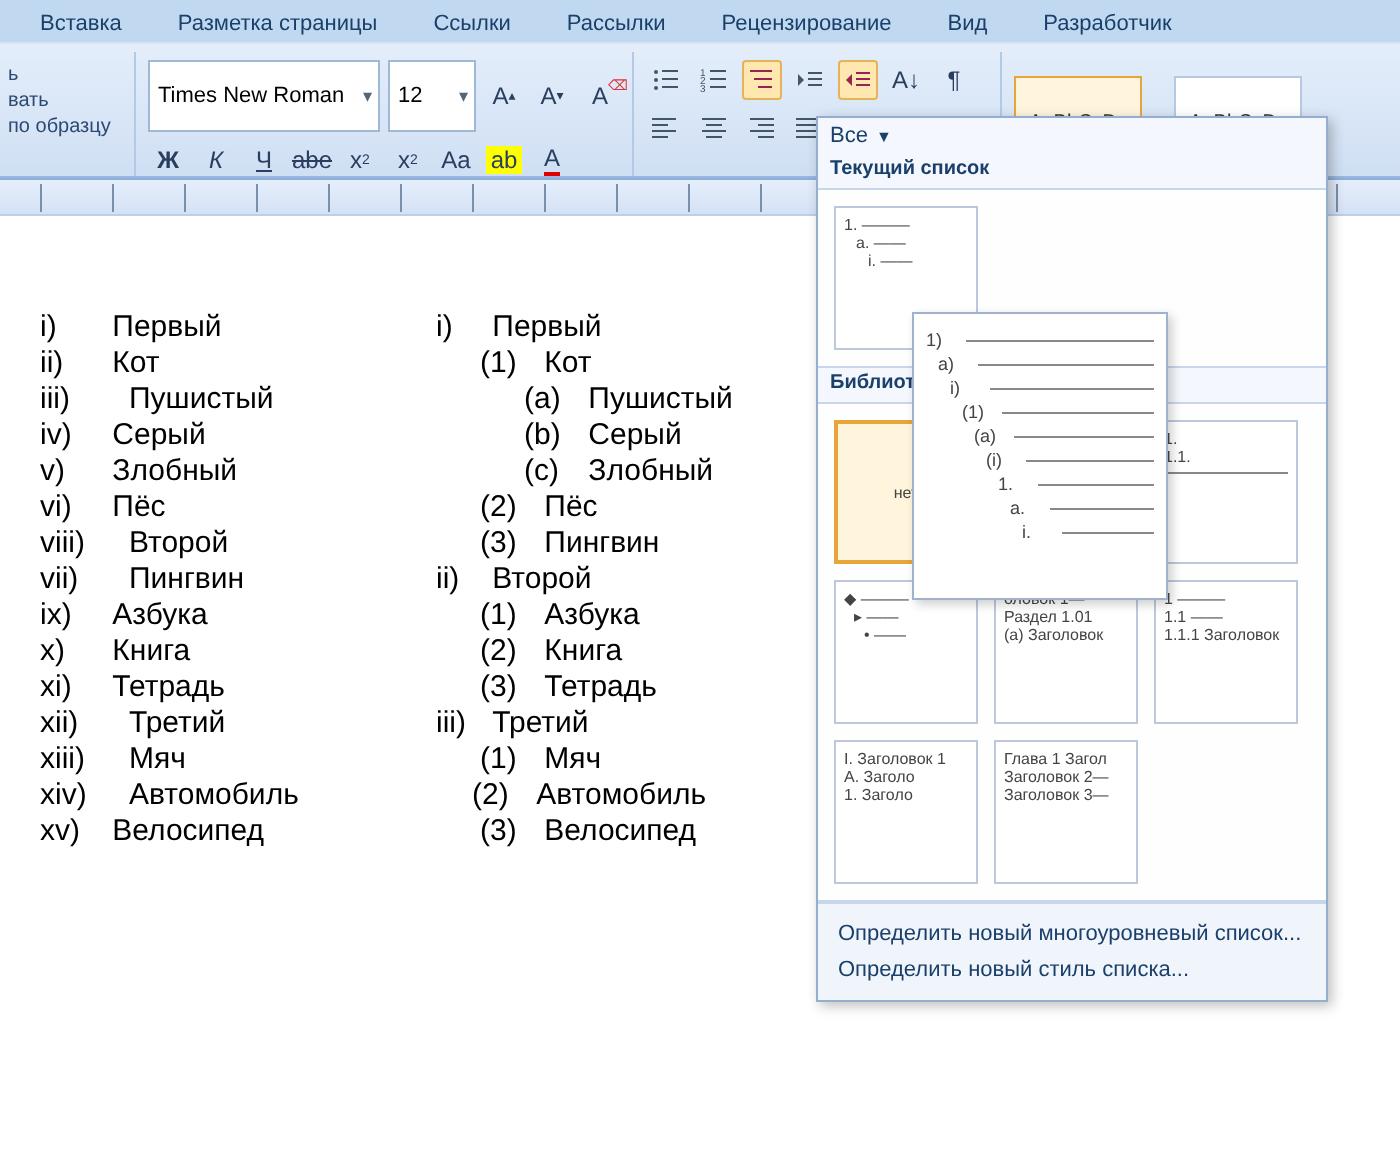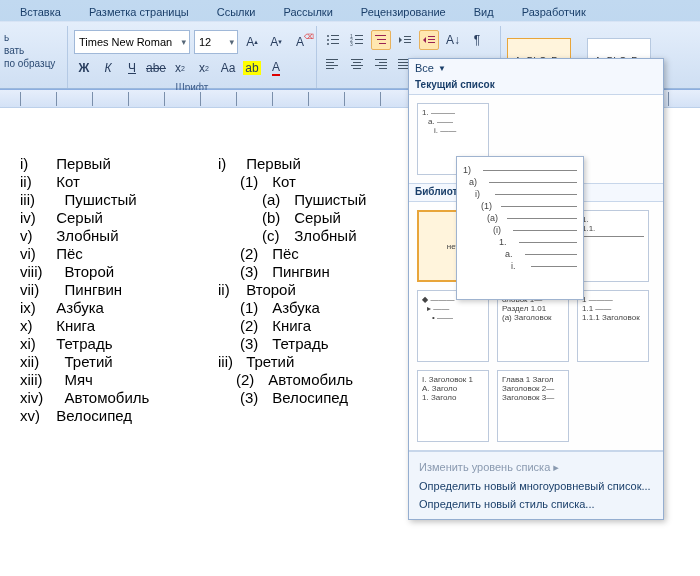--- a/index.html
+++ b/index.html
@@ -5,21 +5,21 @@
 *{box-sizing:border-box;margin:0;padding:0;font-family:"Segoe UI",Tahoma,sans-serif;}
 body{width:700px;height:576px;overflow:hidden;background:#fff;}
 .ribbon{background:linear-gradient(#c1d9f0,#bad4ef);border-bottom:1px solid #8caee0;}
 .tabs{display:flex;gap:0;padding:3px 6px 0 6px;font-size:11px;color:#1a3f6a;}
 .tab{padding:3px 14px;cursor:pointer;}
 .toolbar{display:flex;align-items:stretch;background:linear-gradient(#e4eefb,#cfdff3);padding:4px 0 0 0;height:68px;border-top:1px solid #d8e4f5;border-bottom:1px solid #9bb8dc;font-size:11px;}
 .clip{width:68px;padding:4px;border-right:1px solid #b4c9e4;color:#2b4a73;font-size:10px;}
 .clip div{margin:2px 0;cursor:pointer;}
 .fontgrp{padding:4px 6px;border-right:1px solid #b4c9e4;min-width:248px;}
 .fontrow{display:flex;gap:4px;align-items:center;margin-bottom:4px;}
-.sel{background:#fff;border:1px solid #a0b8d8;height:24px;font-size:11px;padding:0 16px 0 4px;display:flex;align-items:center;position:relative;}
+.sel{background:#fff;border:1px solid #a0b8d8;height:36px;font-size:11px;padding:0 16px 0 4px;display:flex;align-items:center;position:relative;}
 .sel::after{content:"▾";position:absolute;right:3px;color:#567;font-size:9px;}
 .sel.fontname{width:116px;}
 .sel.fontsize{width:44px;}
 .ibtn{width:20px;height:20px;display:flex;align-items:center;justify-content:center;border:1px solid transparent;cursor:pointer;font-size:12px;color:#2a3f60;border-radius:2px;}
 .ibtn.bold{font-weight:bold;}
 .ibtn.italic{font-style:italic;}
 .ibtn.under{text-decoration:underline;}
 .grouplbl{text-align:center;color:#3a5a88;font-size:10px;margin-top:1px;}
 .paragrp{padding:4px 6px;border-right:1px solid #b4c9e4;min-width:184px;}
 .paragrp .fontrow .ibtn svg{display:block;}
@@ -236,20 +236,21 @@
           <div class="line" style="margin-left: 44px;"><span class="pre" style="min-width:28px">(a)</span> Пушистый</div>
           <div class="line" style="margin-left: 44px;"><span class="pre" style="min-width:28px">(b)</span> Серый</div>
           <div class="line" style="margin-left: 44px;"><span class="pre" style="min-width:28px">(c)</span> Злобный</div>
           <div class="line" style="margin-left: 22px;"><span class="pre" style="min-width:28px">(2)</span> Пёс</div>
           <div class="line" style="margin-left: 22px;"><span class="pre" style="min-width:28px">(3)</span> Пингвин</div>
           <div class="line" style="margin-left: 0px;"><span class="pre" style="min-width:24px">ii)</span> Второй</div>
           <div class="line" style="margin-left: 22px;"><span class="pre" style="min-width:28px">(1)</span> Азбука</div>
           <div class="line" style="margin-left: 22px;"><span class="pre" style="min-width:28px">(2)</span> Книга</div>
           <div class="line" style="margin-left: 22px;"><span class="pre" style="min-width:28px">(3)</span> Тетрадь</div>
           <div class="line" style="margin-left: 0px;"><span class="pre" style="min-width:24px">iii)</span> Третий</div>
+          <div class="line" style="margin-left: 22px;"><span class="pre" style="min-width:28px">(1)</span> Мяч</div>
           <div class="line" style="margin-left: 18px;"><span class="pre" style="min-width:28px">(2)</span> Автомобиль</div>
           <div class="line" style="margin-left: 22px;"><span class="pre" style="min-width:28px">(3)</span> Велосипед</div>
         </div>
     </div>
   </div>
 </div>
 
 <div class="dropdown">
   <div class="dd-hdr">
       <span>Все</span>
@@ -296,21 +297,20 @@
         <div class="lbl">А. Заголо</div>
         <div class="lbl">1. Заголо</div>
       </div>
     <div class="thumb">
         <div class="lbl">Глава 1 Загол</div>
         <div class="lbl">Заголовок 2—</div>
         <div class="lbl">Заголовок 3—</div>
       </div>
   </div>
   <div class="dd-foot">
-    <div class="dis"><span>Изменить уровень списка</span> ▸</div>
     <div>Определить новый многоуровневый список...</div>
     <div>Определить новый стиль списка...</div>
   </div>
 </div>
 
 <div class="popover" id="popov">
     <div class="pl" style="margin-left: 0px;">
       <span>1)</span>
       <div class="bar"></div>
     </div>

